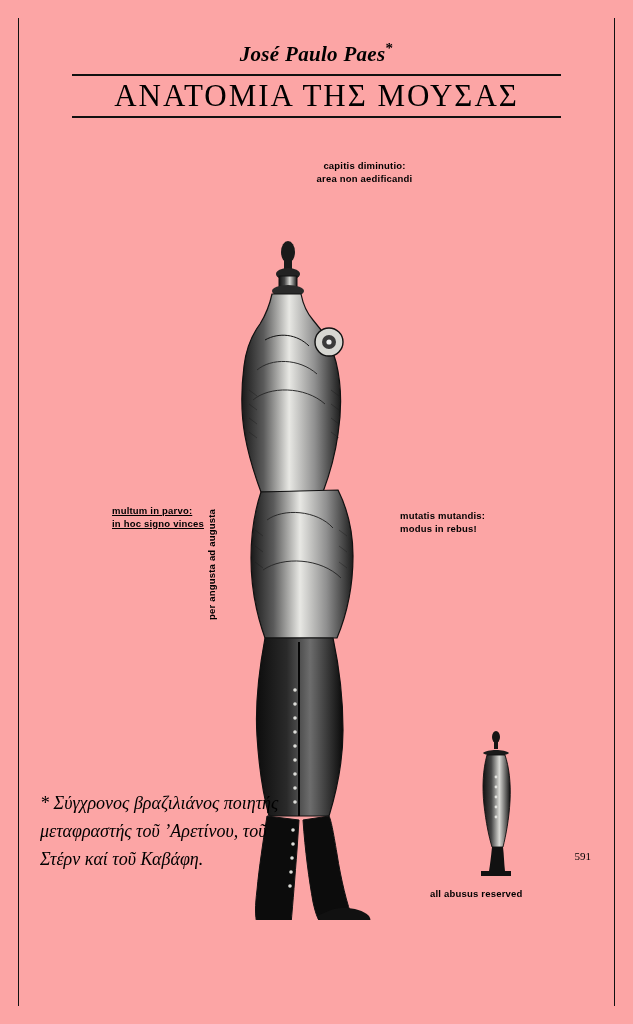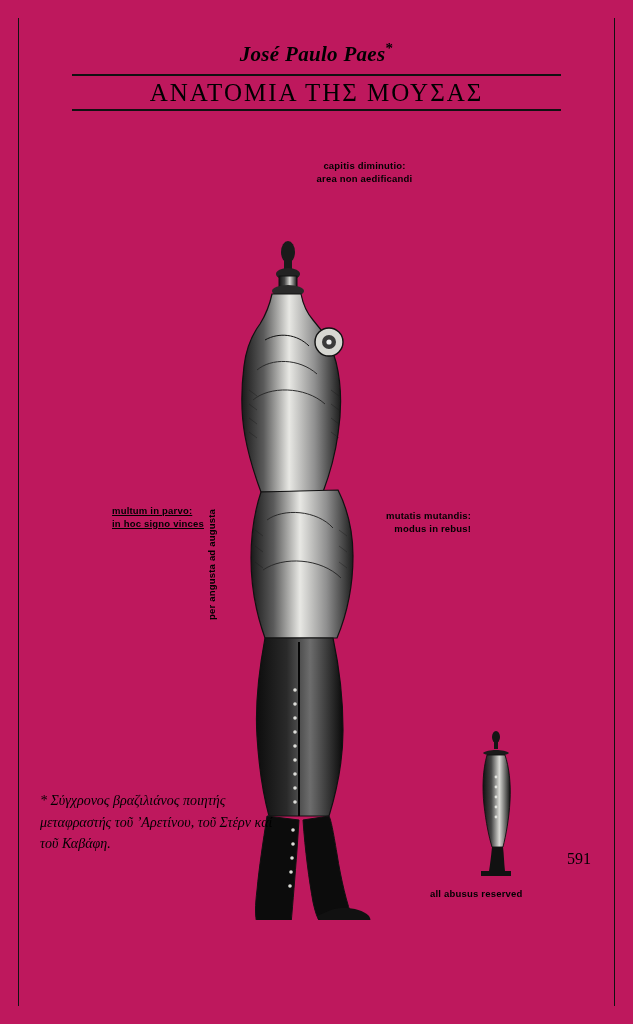--- a/index.html
+++ b/index.html
@@ -12,21 +12,21 @@
     height: 1024px;
     position: relative;
     overflow: hidden;
     font-family: "Liberation Sans", sans-serif;
     color: #000000;
   }
 
   .page {
     position: absolute;
     inset: 0;
-    background: #be185d;
+    background: #fca5a5;
   }
 
   
   .rule-left, .rule-right {
     position: absolute;
     top: 18px;
     bottom: 18px;
     width: 1px;
     background: #111;
   }
@@ -57,21 +57,21 @@
     left: 72px;
     width: 489px;
   }
   .hr-top, .hr-bot {
     height: 2px;
     background: #111;
     width: 100%;
   }
   .title {
     font-family: "Liberation Serif", serif;
-    font-size: 25px;
+    font-size: 31px;
     text-align: center;
     letter-spacing: 2px;
     padding: 4px 0 3px 0;
     line-height: 1.05;
   }
 
   
   .figure-wrap {
     position: absolute;
     top: 150px;
@@ -85,21 +85,21 @@
     font-family: "Liberation Sans", sans-serif;
     font-size: 9.5px;
     font-weight: bold;
     line-height: 1.35;
     letter-spacing: 0.2px;
     white-space: pre-line;
   }
   .cap-top      { top: 10px;  left: 0; width: 633px; text-align: center; padding-left: 48px; }
   .cap-left-1   { top: 200px; left: 66px; text-align: left; }
   .cap-left-2   { top: 355px; left: 112px; text-align: left; text-decoration: underline; }
-  .cap-right-1  { top: 360px; left: 386px; text-align: right; }
+  .cap-right-1  { top: 360px; left: 400px; text-align: left; }
   .cap-bottom-r { top: 738px; left: 430px; text-align: left; }
 
   .cap-vertical {
     position: absolute;
     top: 470px;
     left: 206px;
     font-family: "Liberation Sans", sans-serif;
     font-size: 9.5px;
     font-weight: bold;
     letter-spacing: 0.2px;
@@ -107,31 +107,31 @@
     transform-origin: left top;
     white-space: nowrap;
   }
 
   .footnote {
     position: absolute;
     top: 640px;
     left: 40px;
     width: 250px;
     font-family: "Liberation Serif", serif;
-    font-size: 14px;
+    font-size: 18px;
     font-style: italic;
     line-height: 1.55;
   }
 
   .page-number {
     position: absolute;
     top: 700px;
     right: 42px;
     font-family: "Liberation Serif", serif;
-    font-size: 16px;
+    font-size: 11px;
     text-align: center;
   }
 
   svg { display: block; }
 
   .mannequin {
     position: absolute;
     top: 40px;
     left: 205px;
     width: 210px;

